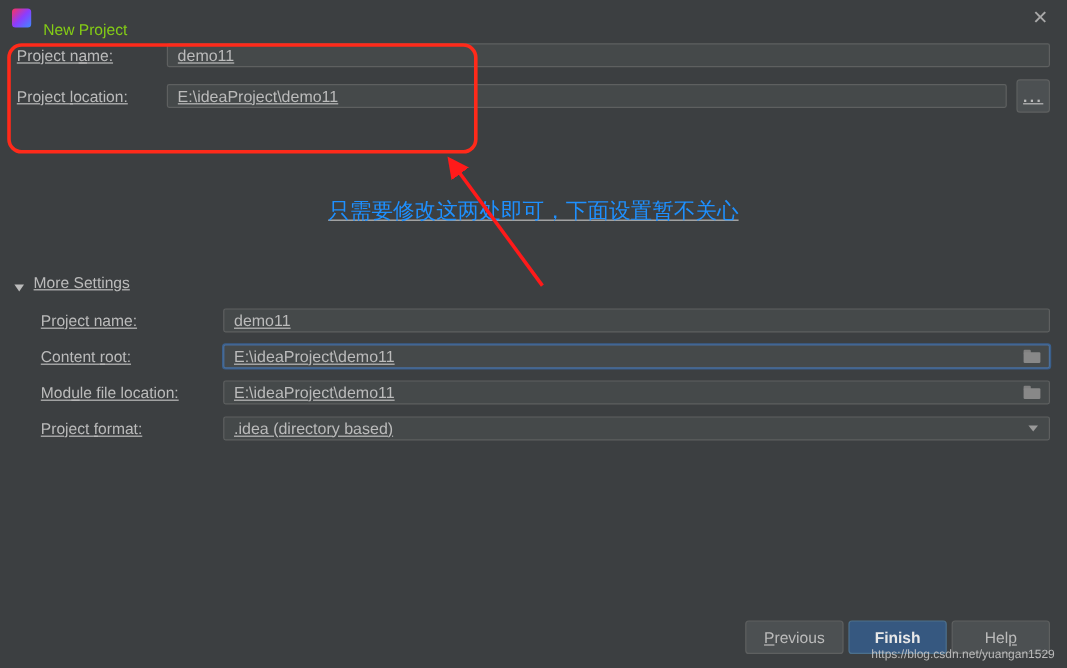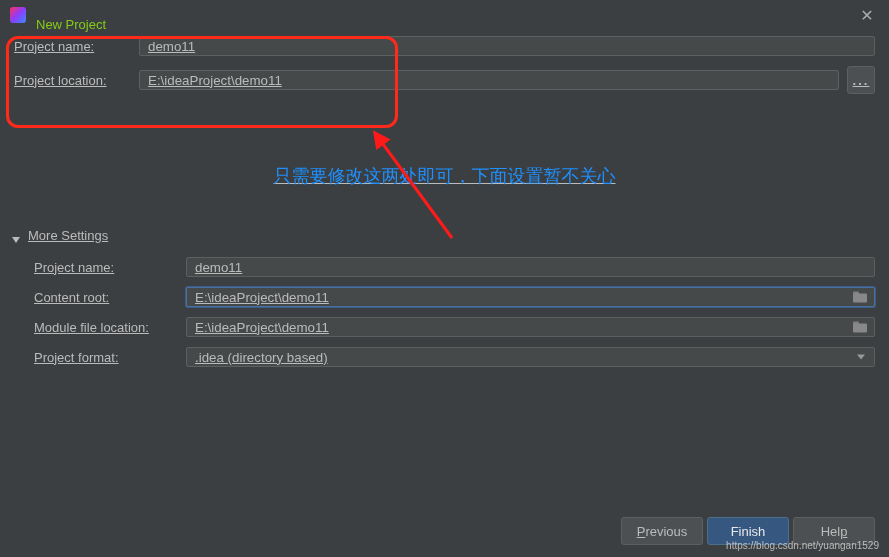--- a/index.html
+++ b/index.html
@@ -21,21 +21,21 @@
   .chev { width: 0; height: 0; border-left: 4px solid transparent; border-right: 4px solid transparent; border-top: 6px solid #bbbbbb; margin-right: 8px; }
   .more { padding-left: 20px; }
   .select { position: relative; }
   .select .chev-down { position: absolute; right: 10px; top: 50%; transform: translateY(-50%); width:0;height:0;border-left:4px solid transparent;border-right:4px solid transparent;border-top:5px solid #999; }
   .folder-icon { position: absolute; right: 8px; top: 50%; transform: translateY(-50%); width: 14px; height: 11px; }
   .folder-icon::before { content:""; position:absolute; top:0; left:0; width:6px; height:3px; background:#808080; border-radius:1px 1px 0 0; }
   .folder-icon::after { content:""; position:absolute; top:2px; left:0; width:14px; height:9px; background:#888888; border-radius:1px; }
   .input-wrap { flex:1; position:relative; display:flex; }
   .buttons { position: absolute; bottom: 12px; right: 14px; display: flex; gap: 4px; }
   .btn { min-width: 82px; height: 28px; background: #4c5052; border: 1px solid #5e6060; color: #bbbbbb; border-radius: 3px; cursor: pointer; font-size: 13px; }
-  .btn.primary { background: #365880; border: 1px solid #4c708c; color: #e8e8e8; font-weight: normal; }
+  .btn.primary { background: #365880; border: 1px solid #4c708c; color: #e8e8e8; font-weight: bold; }
   .redbox { position: absolute; border: 3px solid #ff2a1a; border-radius: 12px; pointer-events: none; left: 6px; top: 36px; width: 392px; height: 92px; }
   .arrow-svg { position: absolute; left: 372px; top: 128px; pointer-events:none; }
   .watermark { position: absolute; bottom: 6px; right: 10px; color: #cfcfcf; font-size: 10px; opacity: 0.85; }
 </style>
 </head>
 <body>
 
 <div class="titlebar">
   <div class="app-icon"></div>
   <div class="title-text">New Project</div>

